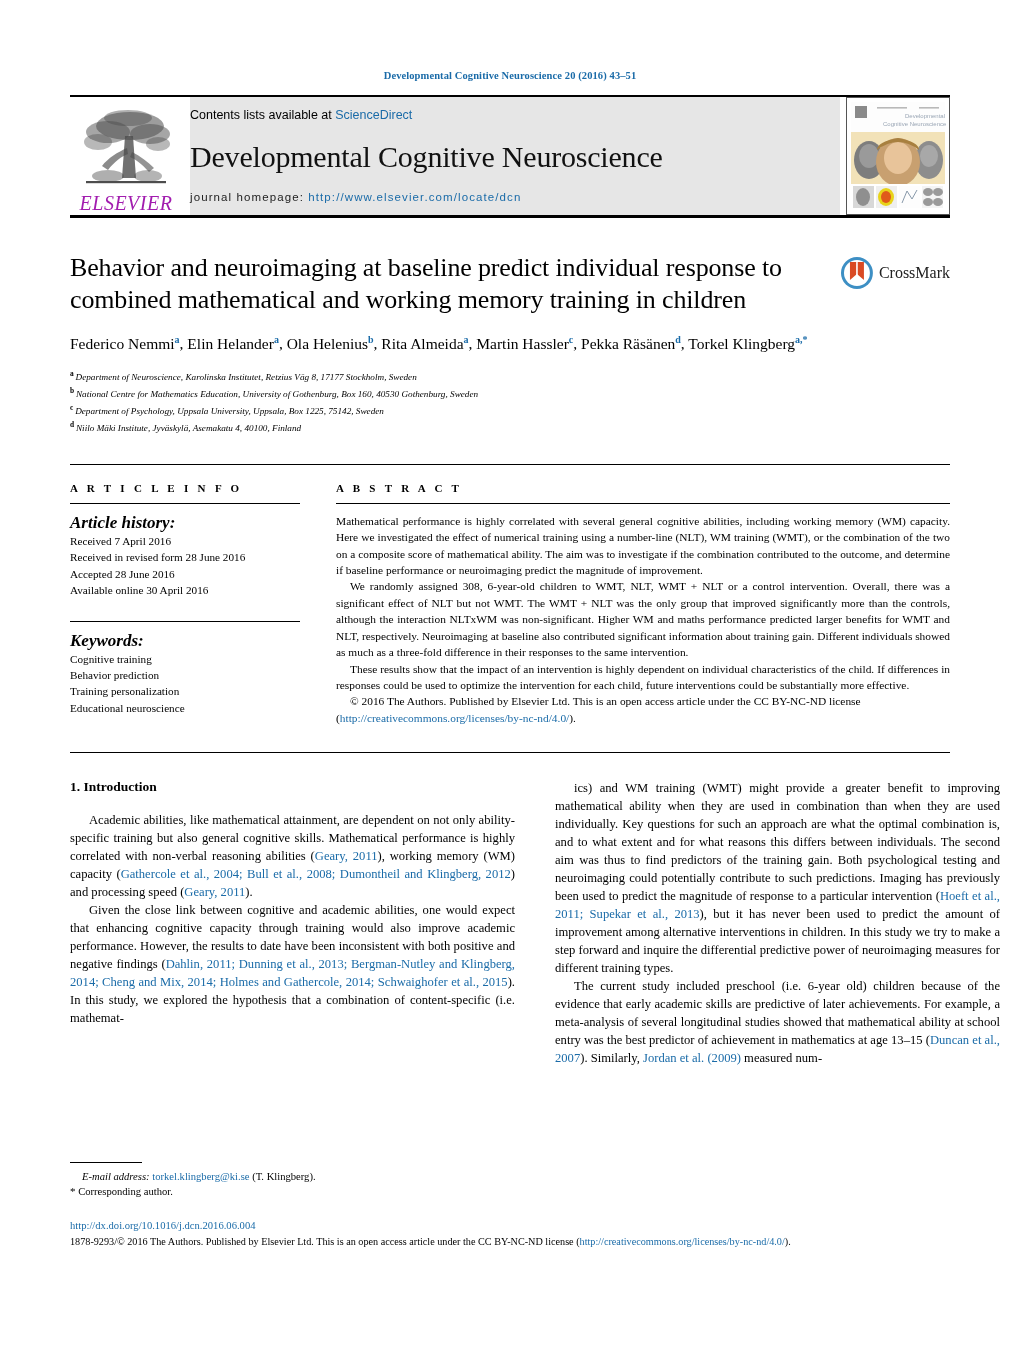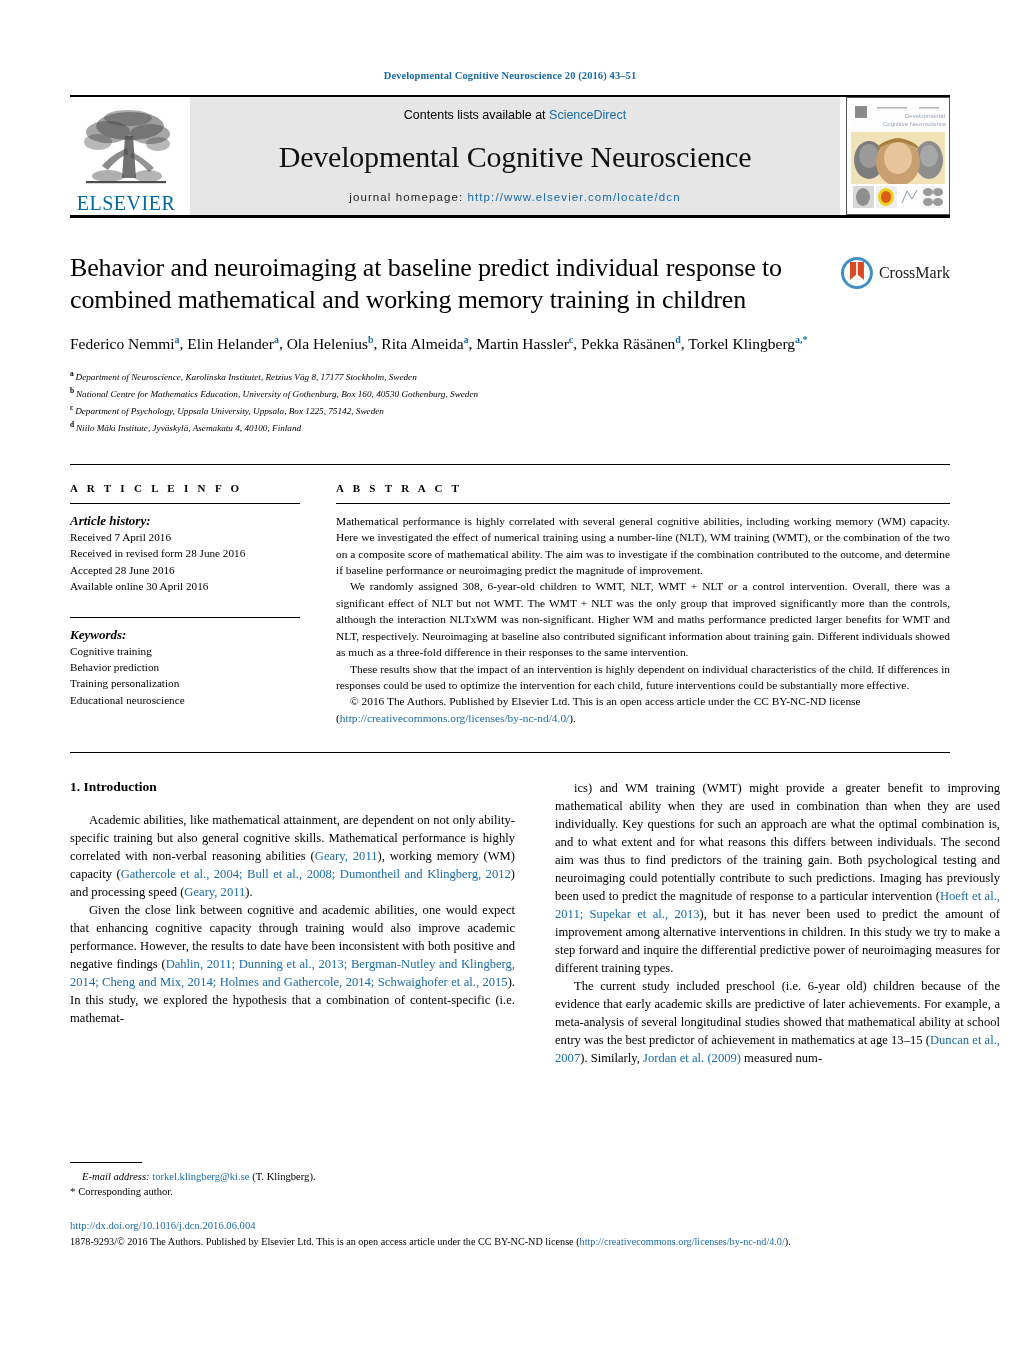--- a/index.html
+++ b/index.html
@@ -49,34 +49,35 @@
     flex: 0 0 112px;
     display: flex;
     flex-direction: column;
     align-items: center;
     justify-content: flex-end;
     padding-bottom: 2px;
   }
   .tree-svg { display:block; }
   .elsevier-word {
     font-family: "Liberation Serif", serif;
-    color: #0369a1;
+    color: #a21caf;
     font-size: 20px;
     letter-spacing: .5px;
     line-height: 1;
     font-weight: 400;
     margin-top: 1px;
+    font-style: italic;
   }
   .banner-center {
     flex: 1 1 auto;
     background: #e6e6e6;
     margin: 0 6px 0 8px;
     display: flex;
     flex-direction: column;
-    align-items: center;
+    align-items: flex-start;
     justify-content: space-between;
     padding: 11px 0 12px 0;
     box-sizing: border-box;
   }
   .contents-line {
     font-size: 12.5px;
     font-family: "Liberation Sans", sans-serif;
     color: #000;
   }
   .contents-line .sd { color: #1a6ba8; }
@@ -177,21 +178,21 @@
     font-weight: bold;
     letter-spacing: 3.3px;
   }
   .hrule-thin {
     border-top: .9px solid #000;
     margin: 9px 0 9px 0;
   }
   .hist-title, .kw-title {
     font-style: italic;
     font-weight: bold;
-    font-size: 13px;
+    font-size: 17px;
   }
   .hist-list, .kw-list {
     font-size: 11.2px;
     line-height: 1.47;
   }
   .kw-block { margin-top: 2px; }
 
   .abstract-body {
     font-size: 11.4px;
     line-height: 1.44;

